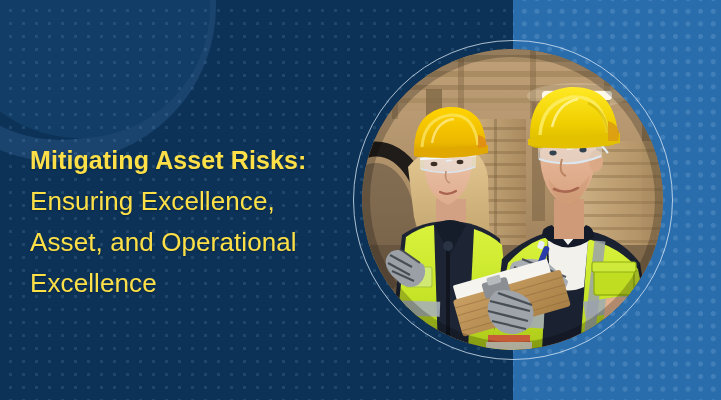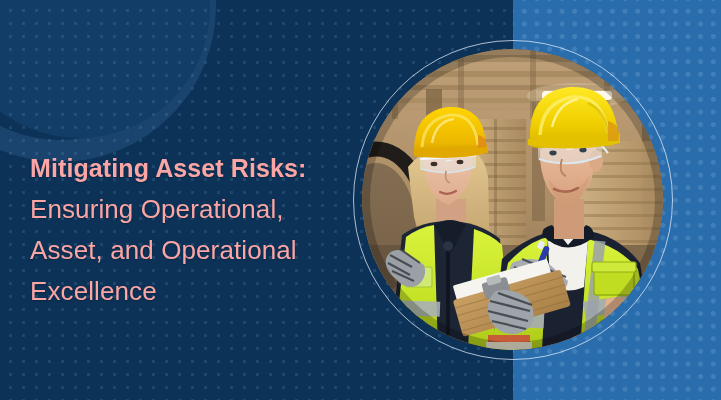--- a/index.html
+++ b/index.html
@@ -67,23 +67,23 @@
     background-image: radial-gradient(circle, rgba(180,215,245,0.17) 2.4px, rgba(0,0,0,0) 2.6px);
     background-size: 12.6px 12.6px;
     background-position: 5px 5px;
     pointer-events: none;
   }
 
   
   .headline {
     position: absolute;
     left: 30px;
-    top: 148px;
+    top: 140px;
     width: 330px;
-    color: #fca5a5;
+    color: #fde047;
   }
   .headline .line {
     display: block;
     font-size: 26px;
     line-height: 41px;
     letter-spacing: 0.1px;
     white-space: nowrap;
     text-shadow: 0 1px 2px rgba(0,0,0,0.25);
   }
   .headline .line.strong {
@@ -123,21 +123,21 @@
   <div class="panel-right"></div>
 
   <div class="deco-ring"></div>
   <div class="deco-disc"></div>
 
   <div class="dots-left"></div>
   <div class="dots-right"></div>
 
   <div class="headline">
     <span class="line strong">Mitigating Asset Risks:</span>
-    <span class="line">Ensuring Operational,</span>
+    <span class="line">Ensuring Excellence,</span>
     <span class="line">Asset, and Operational</span>
     <span class="line">Excellence</span>
   </div>
 
   <div class="photo-circle" aria-label="Two warehouse workers in yellow hard hats, safety glasses and high-visibility vests reviewing a clipboard inside a timber warehouse">
     <svg width="301" height="301" viewBox="0 0 301 301" xmlns="http://www.w3.org/2000/svg">
       <defs>
         <linearGradient id="wallGrad" x1="0" y1="0" x2="0" y2="1">
           <stop offset="0%" stop-color="#c3a47c"></stop>
           <stop offset="55%" stop-color="#a88a63"></stop>

